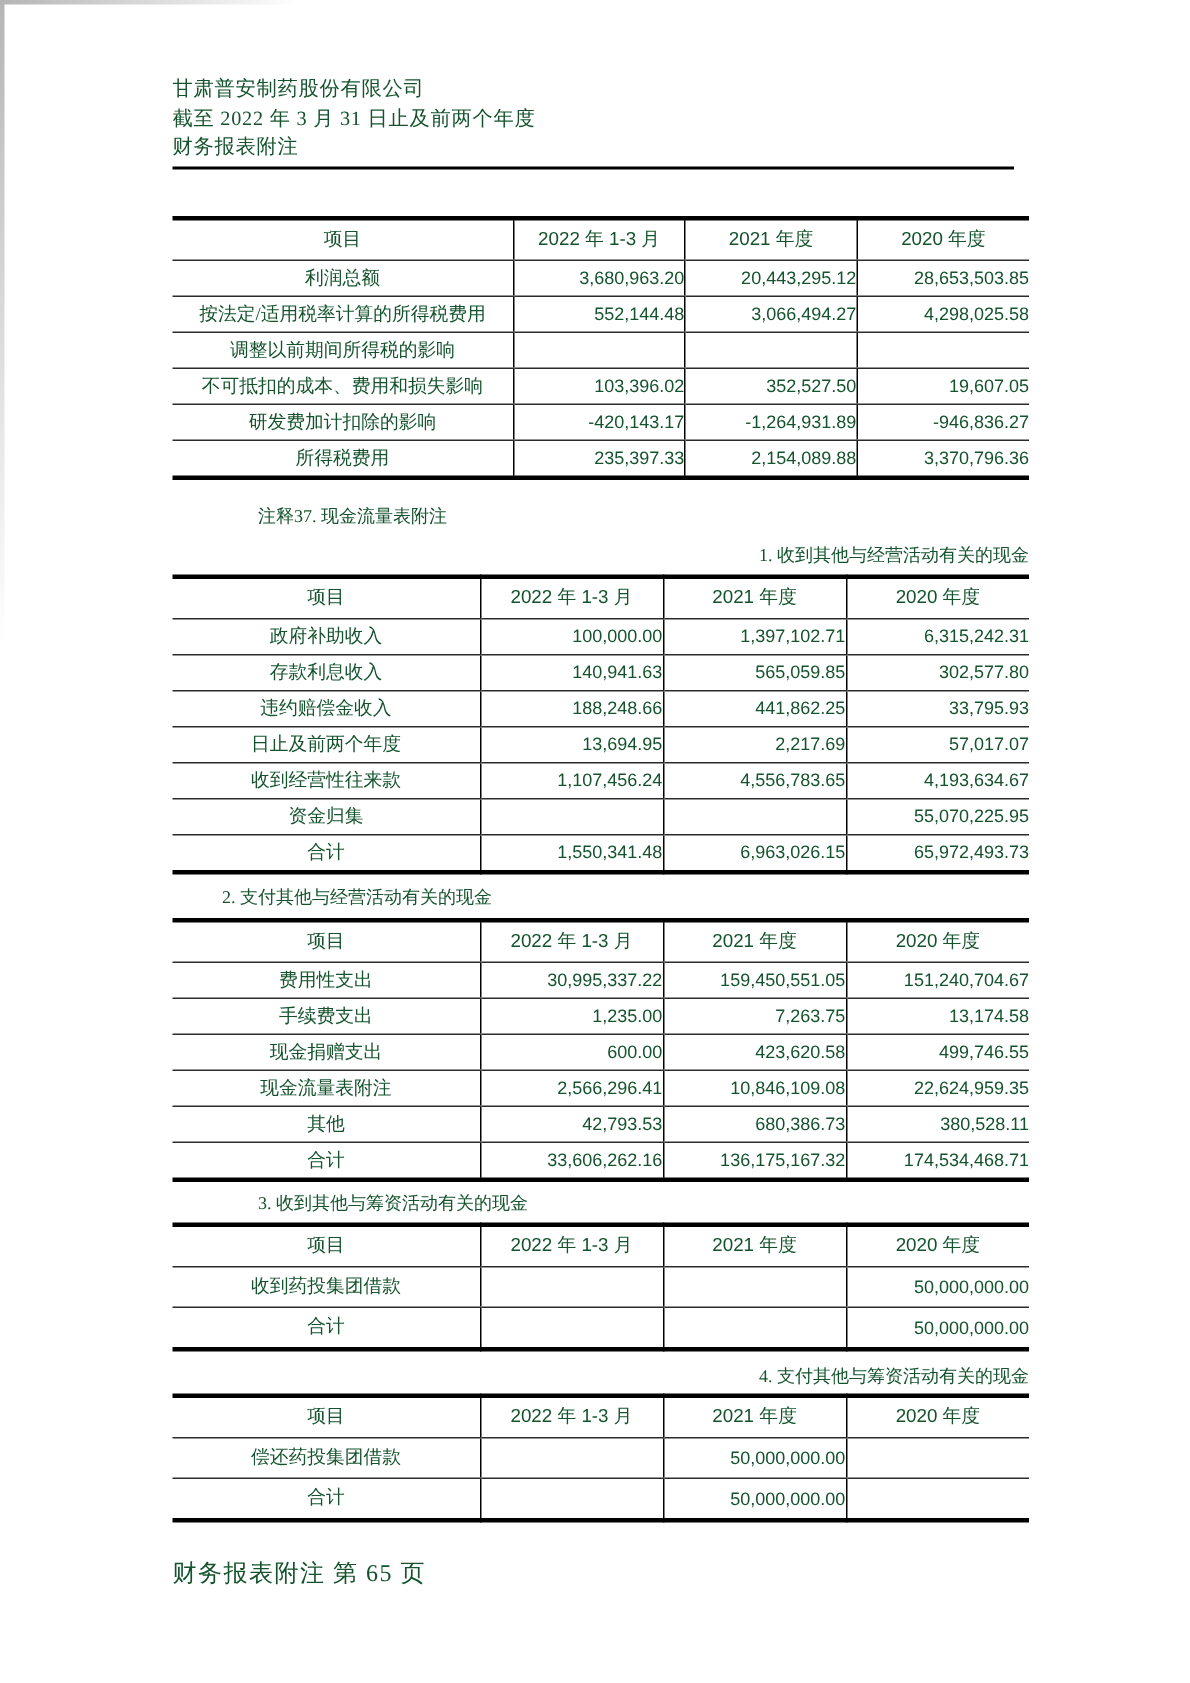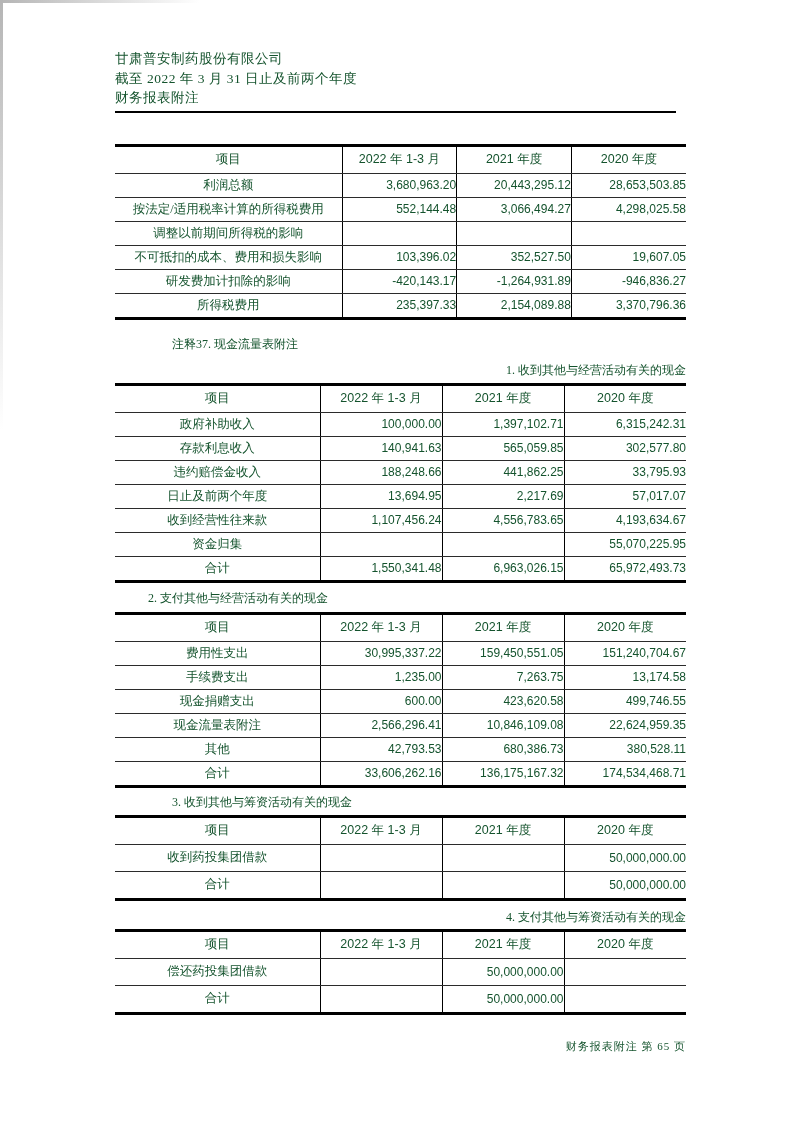--- a/index.html
+++ b/index.html
@@ -40,21 +40,21 @@
     font-family:"Liberation Sans","DejaVu Sans",sans-serif;
   }
   table.t1 col.c0{width:227px;}   table.t1 col.cv{width:114.6px;}
   table.tn col.c0{width:205px;}   table.tn col.cv{width:122px;}
   table.tall th{height:26px;}     table.tall td{height:26px;}
 
   .sec{margin:0 0 0 57px;font-weight:normal;font-size:12px;line-height:20px;white-space:nowrap;}
   .mt31{margin-top:31px;} .mt14{margin-top:14px;} .mt6{margin-top:6px;text-align:right;}
   .mt3{margin-top:3px;}   .mt5{margin-top:5px;margin-left:33px;}   .mt4{margin-top:4px;}
   .mt2{margin-top:2px;}
-  .doc-footer{margin-top:24px;text-align:right;font-size:11px;letter-spacing:1px;}
+  .doc-footer{margin-top:24px;text-align:left;font-size:16px;letter-spacing:1px;}
 </style>
 </head>
 <body>
 
 <div class="page">
   <div class="edge-top"></div>
   <div class="edge-left"></div>
 
   <div class="content">
 

